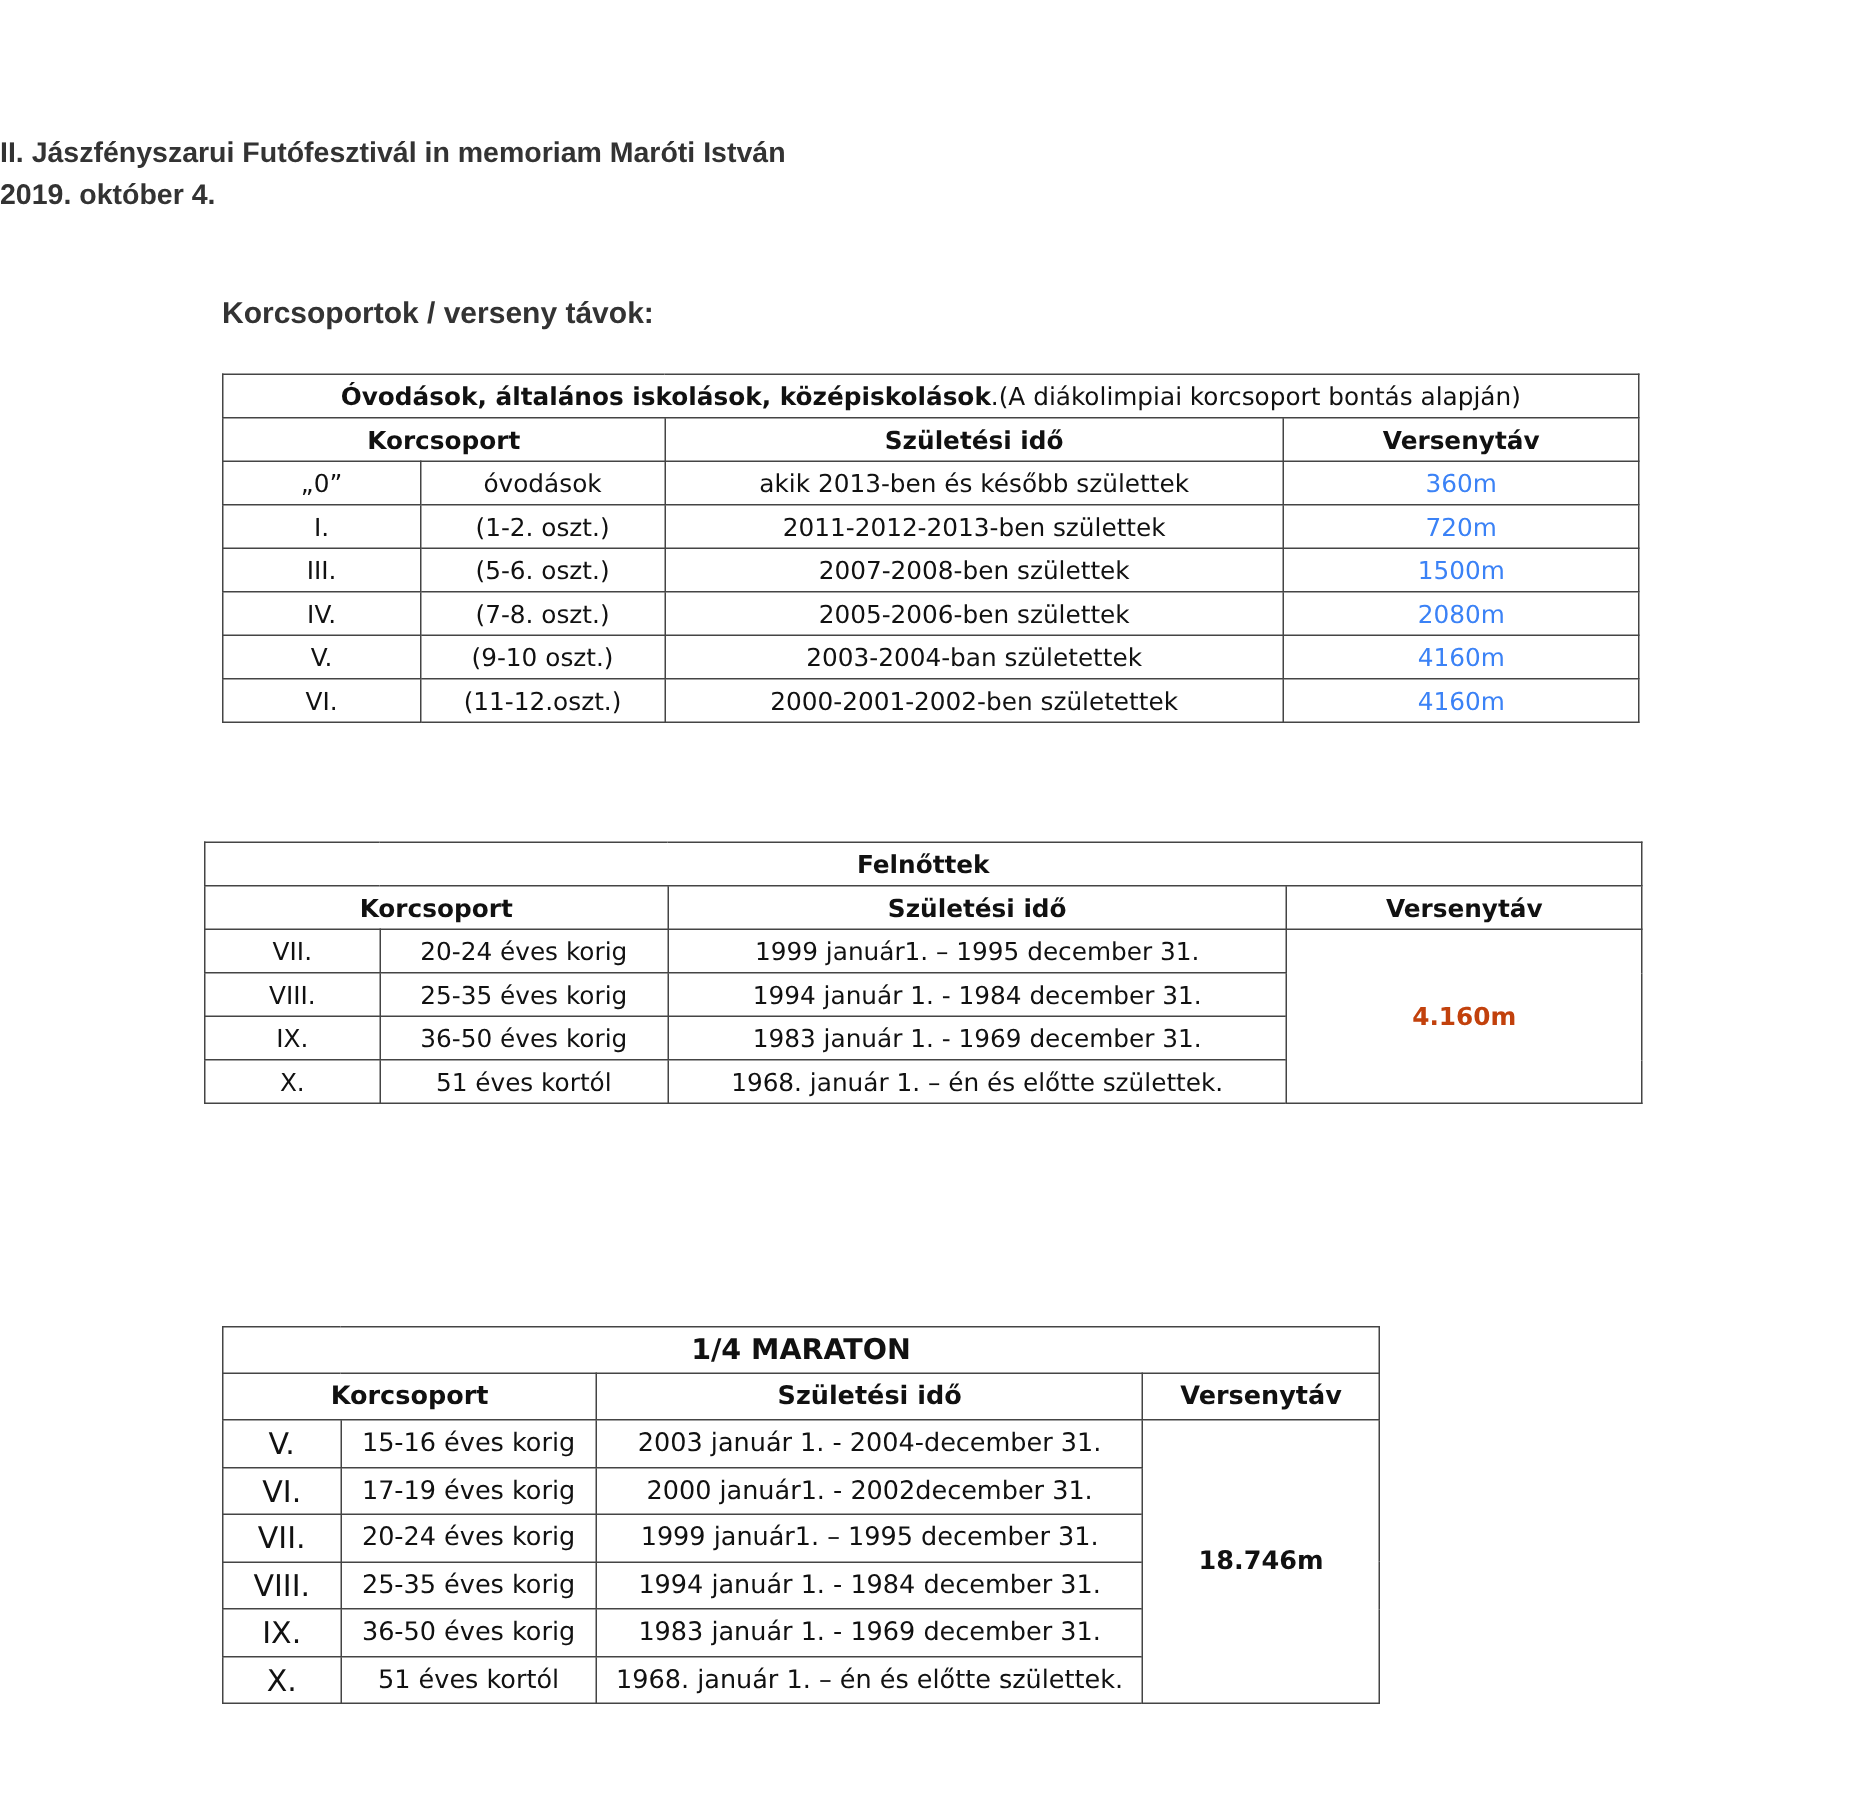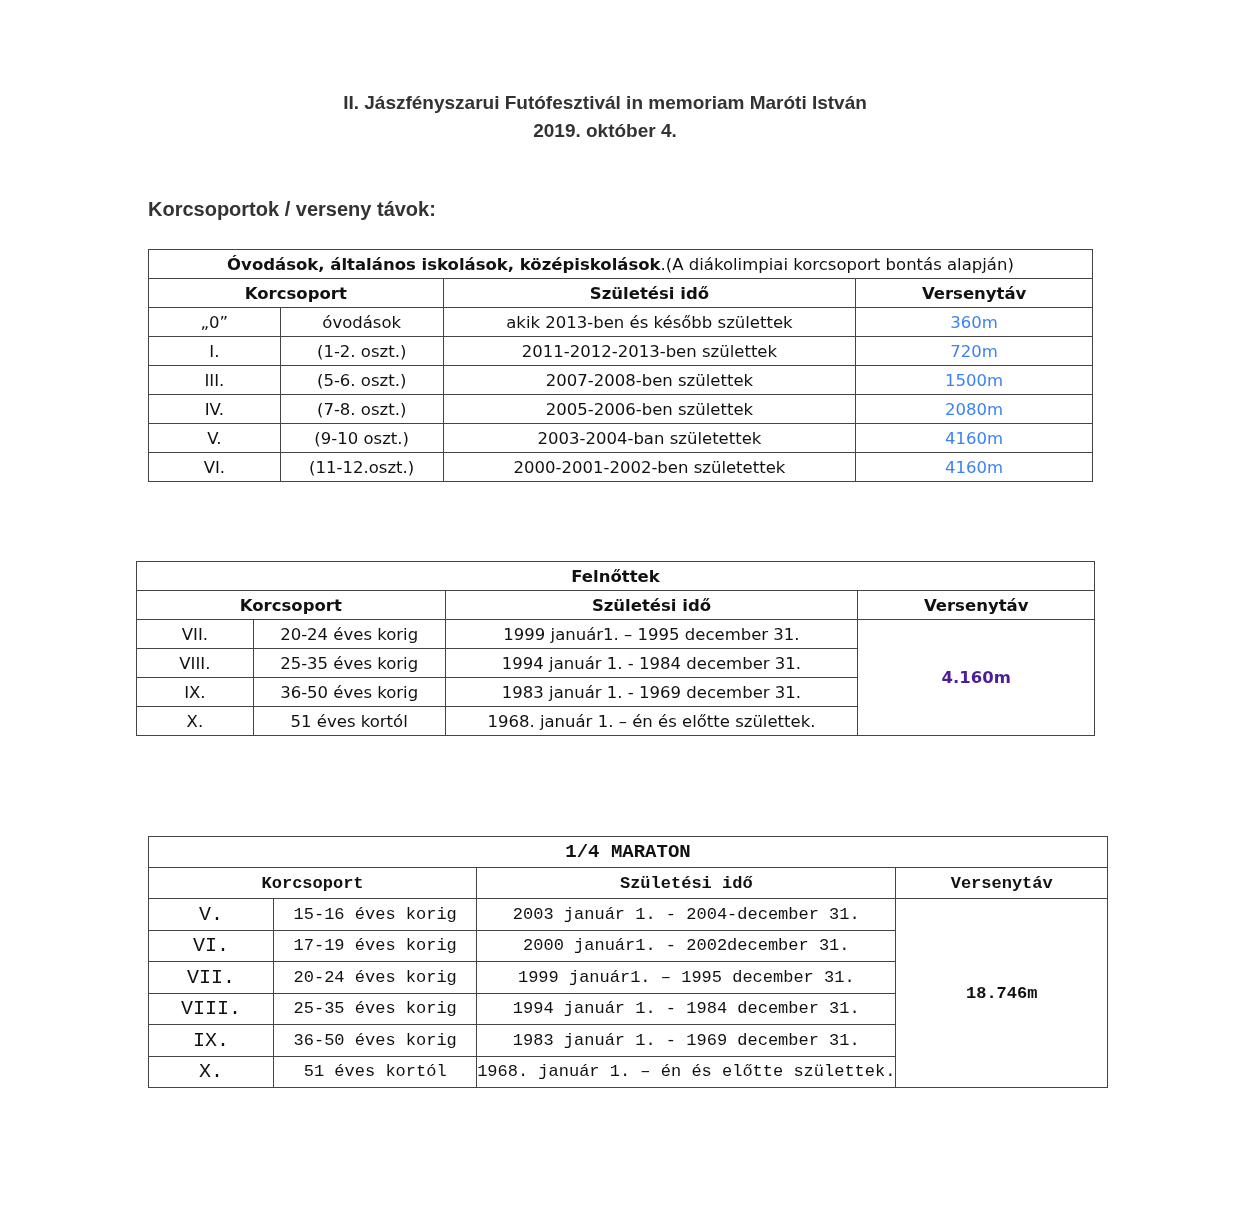--- a/index.html
+++ b/index.html
@@ -1,33 +1,33 @@
 <!DOCTYPE html>
 <html><head>
 <meta charset="utf-8">
 <style>
   html, body { margin:0; padding:0; background:#ffffff; }
   body { width:1240px; height:1210px; position:relative; overflow:hidden; color:#000; }
-  .title { position:absolute; left:0; width:1210px; text-align:center; font-family:"Liberation Sans", sans-serif; font-weight:bold; font-size:19px; color:#333; }
+  .title { position:absolute; left:0; width:1210px; font-family:"Liberation Sans", sans-serif; font-weight:bold; font-size:19px; color:#333; }
   .t1 { top:92px; }
   .t2 { top:120px; }
   .subtitle { position:absolute; left:148px; top:198px; font-family:"Liberation Sans", sans-serif; font-weight:bold; font-size:20px; color:#333;text-align:right; }
   table { position:absolute; border-collapse:collapse; font-family:"DejaVu Sans", sans-serif; font-size:17px; color:#111; }
   table td { border:1.5px solid #444; text-align:center; padding:0; white-space:nowrap; }
   .bold { font-weight:bold; }
   .red { color:#3b82f6; }
   #t1 { left:148px; top:249px; width:945px; }
   #t1 td { height:28px; font-size:16.5px;margin-top:16px; }
   #t2 { left:136px; top:561px; width:959px; }
   #t2 td { height:28px; font-size:16.5px; }
-  #t3 { left:148px; top:836px; width:960px;font-family:Liberation Mono, monospace; }
+  #t3 { left:148px; top:884px; width:772px; }
   #t3 tr.h td { height:30px; }
   #t3 tr.r td { height:30.5px; font-size:17px; }
   #t3 tr.r td.rn { font-size:20px; }
-  .big-red { color:#4c1d95; font-weight:bold; font-size:24px; }
+  .big-red { color:#c2410c; font-weight:bold; font-size:24px; }
   .big-black { font-weight:bold; font-size:28px; }
 </style>
 </head>
 <body>
 
 <div class="title t1">II. Jászfényszarui Futófesztivál in memoriam Maróti István</div>
 <div class="title t2">2019. október 4.</div>
 <div class="subtitle">Korcsoportok / verseny távok:</div>
 
 <table id="t1">

